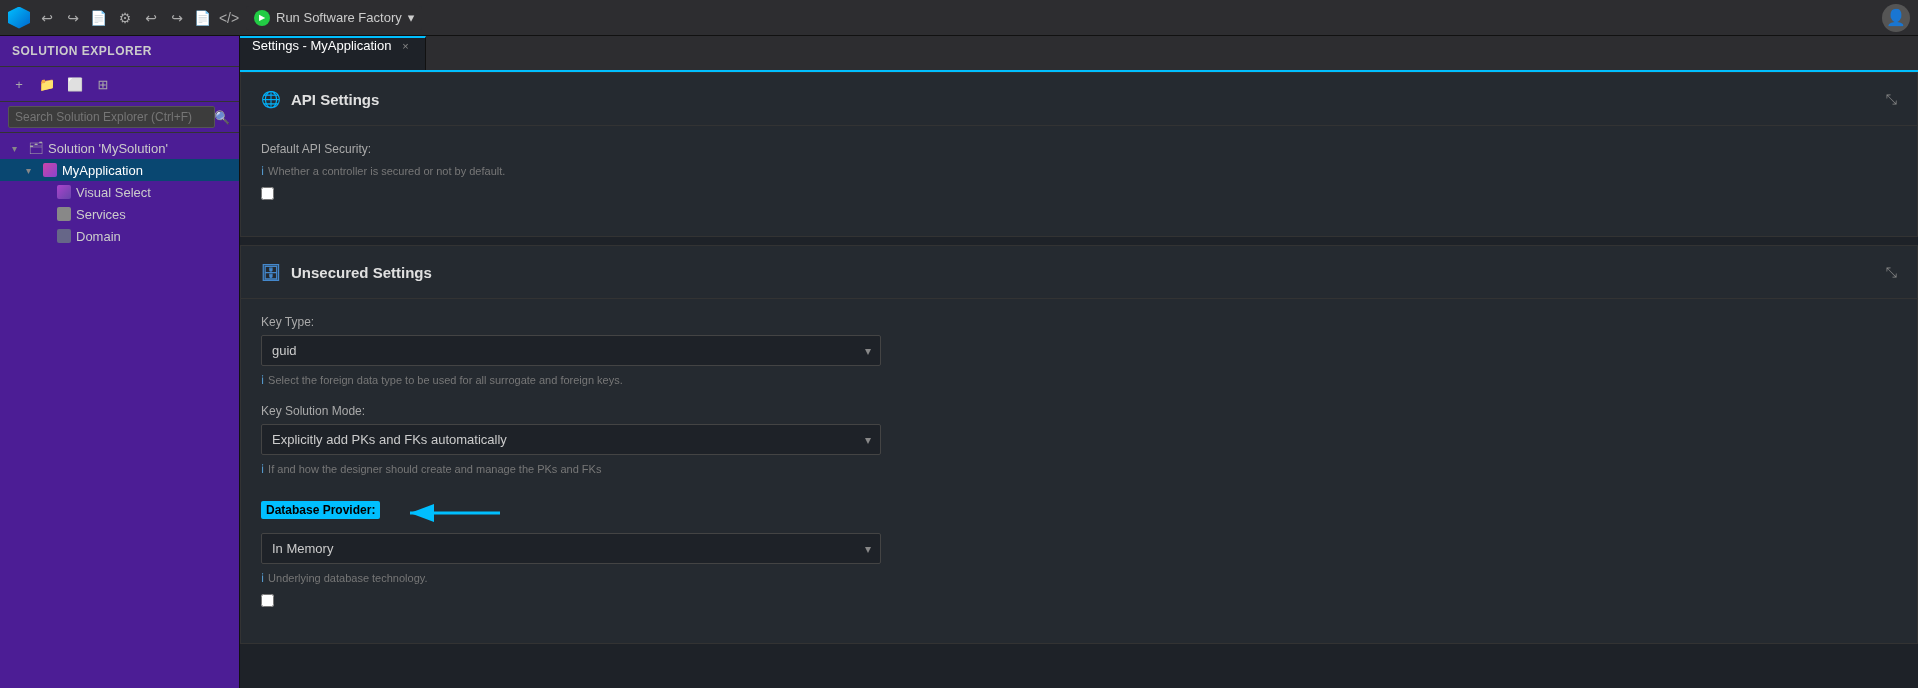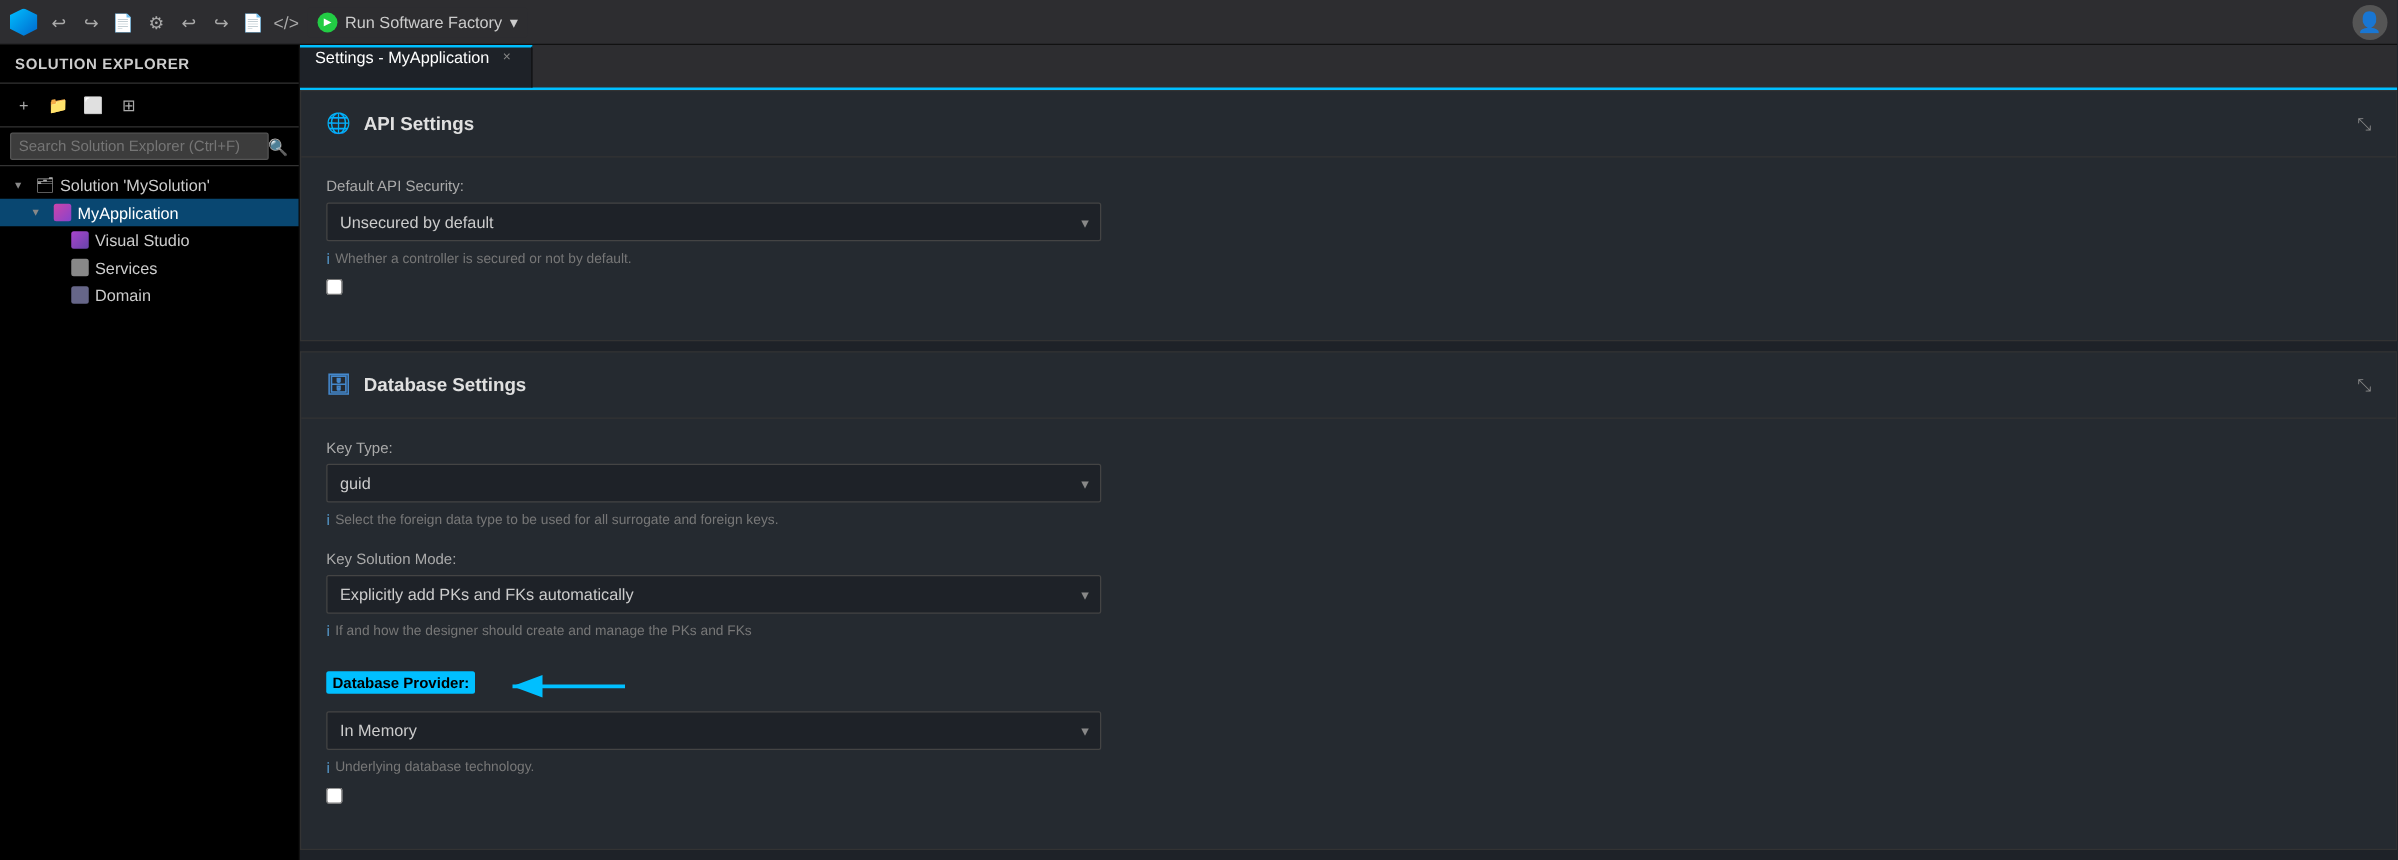--- a/index.html
+++ b/index.html
@@ -62,21 +62,21 @@
     
     .main-container {
       display: flex;
       flex: 1;
       overflow: hidden;
     }
 
     
     .sidebar {
       width: 240px;
-      background: #000000;
+      background: #4c1d95;
       border-right: 1px solid #111;
       display: flex;
       flex-direction: column;
       flex-shrink: 0;
     }
     .sidebar-header {
       padding: 8px 12px;
       font-size: 12px;
       font-weight: bold;
       color: #ccc;
@@ -318,21 +318,21 @@
           </span>
         <span>MyApplication</span>
       </div>
 
       <div class="tree-item">
         <span class="indent" style="width:28px"></span>
         <span class="arrow"></span>
         <span class="node-icon">
             <div class="icon-vs"></div>
           </span>
-        <span>Visual Studio</span>
+        <span>Visual Select</span>
       </div>
 
       <div class="tree-item">
         <span class="indent" style="width:28px"></span>
         <span class="arrow"></span>
         <span class="node-icon">
             <div class="icon-services"></div>
           </span>
         <span>Services</span>
       </div>
@@ -364,42 +364,36 @@
         <div class="section-header">
           <div class="section-title">
             <div class="section-icon">🌐</div>
             <span>API Settings</span>
           </div>
           <div class="section-expand">⤡</div>
         </div>
         <div class="section-body">
           <div class="field-group">
             <label class="field-label">Default API Security:</label>
-            <div class="select-wrapper">
-              <select>
-                <option>Unsecured by default</option>
-                <option>Secured by default</option>
-              </select>
-            </div>
             <div class="field-hint">
               <span class="info-icon">ℹ</span>
               <span>Whether a controller is secured or not by default.</span>
             </div>
             <div class="field-checkbox">
               <input type="checkbox" style="">
             </div>
           </div>
         </div>
       </div>
 
       <div class="settings-section">
         <div class="section-header">
           <div class="section-title">
             <div class="section-icon">🗄</div>
-            <span>Database Settings</span>
+            <span>Unsecured Settings</span>
           </div>
           <div class="section-expand">⤡</div>
         </div>
         <div class="section-body">
 
           <div class="field-group">
             <label class="field-label">Key Type:</label>
             <div class="select-wrapper">
               <select>
                 <option>guid</option>

